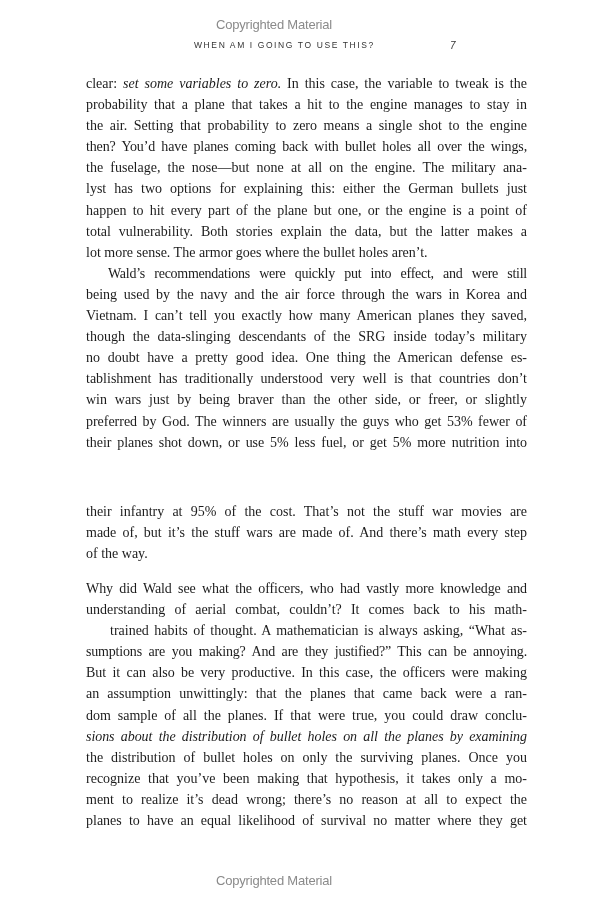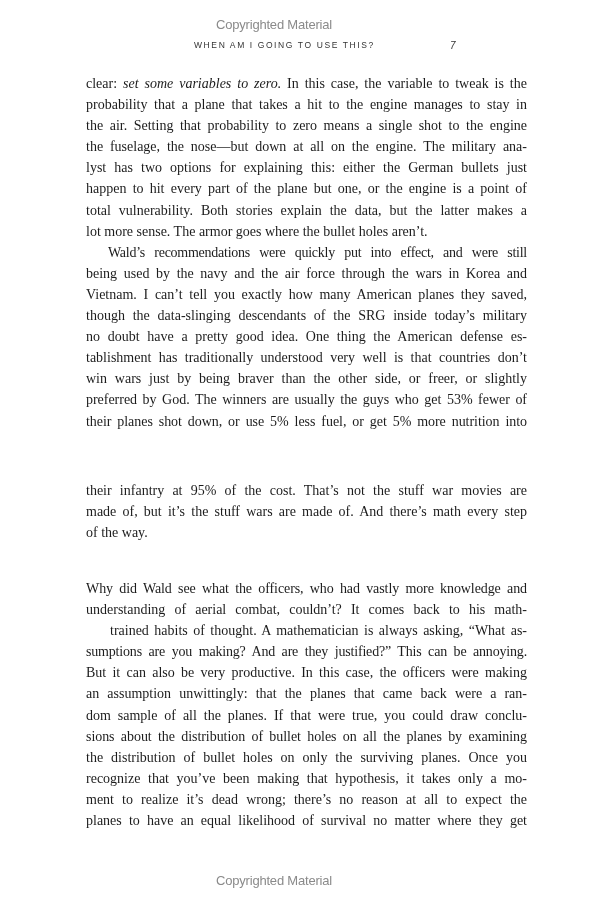--- a/index.html
+++ b/index.html
@@ -38,21 +38,22 @@
 <div class="running-head">
   <span class="title">WHEN AM I GOING TO USE THIS?</span>
   <span class="page">7</span>
 </div>
 
 <div class="text block1">
   <div>
     <span class="line" style="display: block; word-spacing: 0px;"><span>clear: </span><em>set some variables to zero.</em><span> In this case, the variable to tweak is the</span></span>
     <span class="line" style="display: block; word-spacing: 0.714286px;">probability that a plane that takes a hit to the engine manages to stay in</span>
     <span class="line" style="display: block; word-spacing: 0.461538px;">the air. Setting that probability to zero means a single shot to the engine</span>
-    <span class="line" style="display: block; word-spacing: 0.833333px;">the fuselage, the nose—but down at all on the engine. The military ana-</span>
+    <span class="line" style="display: block; word-spacing: 0px; letter-spacing: -0.136986px;">then? You’d have planes coming back with bullet holes all over the wings,</span>
+    <span class="line" style="display: block; word-spacing: 0.833333px;">the fuselage, the nose—but none at all on the engine. The military ana-</span>
     <span class="line" style="display: block; word-spacing: 1.54545px;">lyst has two options for explaining this: either the German bullets just</span>
     <span class="line" style="display: block; word-spacing: 0.625px;">happen to hit every part of the plane but one, or the engine is a point of</span>
     <span class="line" style="display: block; word-spacing: 1.45455px;">total vulnerability. Both stories explain the data, but the latter makes a</span>
     <span class="line last" style="display: block;">lot more sense. The armor goes where the bullet holes aren’t.</span>
   </div>
   <div>
     <span class="line indent" style="display: block; word-spacing: 0px; letter-spacing: -0.253731px;">Wald’s recommendations were quickly put into effect, and were still</span>
     <span class="line" style="display: block; word-spacing: 0.714286px;">being used by the navy and the air force through the wars in Korea and</span>
     <span class="line" style="display: block; word-spacing: 0.0909091px;">Vietnam. I can’t tell you exactly how many American planes they saved,</span>
     <span class="line" style="display: block; word-spacing: 0.444444px;">though the data-slinging descendants of the SRG inside today’s military</span>
@@ -69,21 +70,21 @@
 
 <div class="text block2">
   <div>
     <span class="line" style="display: block; word-spacing: 0px; letter-spacing: -0.0869565px;">Why did Wald see what the officers, who had vastly more knowledge and</span>
     <span class="line" style="display: block; word-spacing: 2.3px;">understanding of aerial combat, couldn’t? It comes back to his math-</span>
     <span class="line" style="display: block; word-spacing: 1px; margin-left: 24px;">trained habits of thought. A mathematician is always asking, “What as-</span>
     <span class="line" style="display: block; word-spacing: 0px; letter-spacing: -0.180556px;">sumptions are you making? And are they justified?” This can be annoying.</span>
     <span class="line" style="display: block; word-spacing: 0.0769231px;">But it can also be very productive. In this case, the officers were making</span>
     <span class="line" style="display: block; word-spacing: 1.54545px;">an assumption unwittingly: that the planes that came back were a ran-</span>
     <span class="line" style="display: block; word-spacing: 0.769231px;">dom sample of all the planes. If that were true, you could draw conclu-</span>
-    <span class="line" style="display: block; word-spacing: 0px; letter-spacing: -0.0533333px;">sions about the distribution of bullet holes on all the planes by examining</span>
+    <span class="line" style="display: block; word-spacing: 0px; letter-spacing: -0.0533333px; font-style: italic;">sions about the distribution of bullet holes on all the planes by examining</span>
     <span class="line" style="display: block; word-spacing: 1.45455px;">the distribution of bullet holes on only the surviving planes. Once you</span>
     <span class="line" style="display: block; word-spacing: 1.09091px;">recognize that you’ve been making that hypothesis, it takes only a mo-</span>
     <span class="line" style="display: block; word-spacing: 2.07692px;">ment to realize it’s dead wrong; there’s no reason at all to expect the</span>
     <span class="line" style="display: block; word-spacing: 0.833333px;">planes to have an equal likelihood of survival no matter where they get</span>
   </div>
 </div>
 
 <div class="watermark wm-bottom">Copyrighted Material</div>
 
 </body></html>

